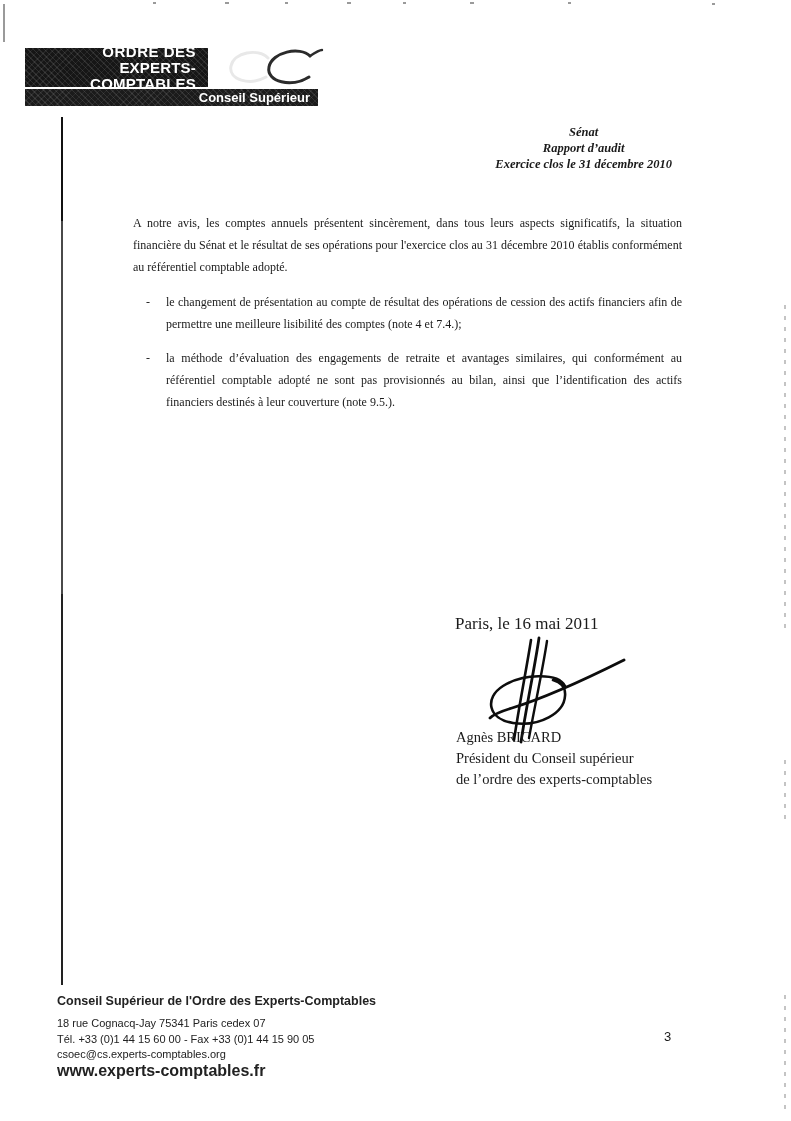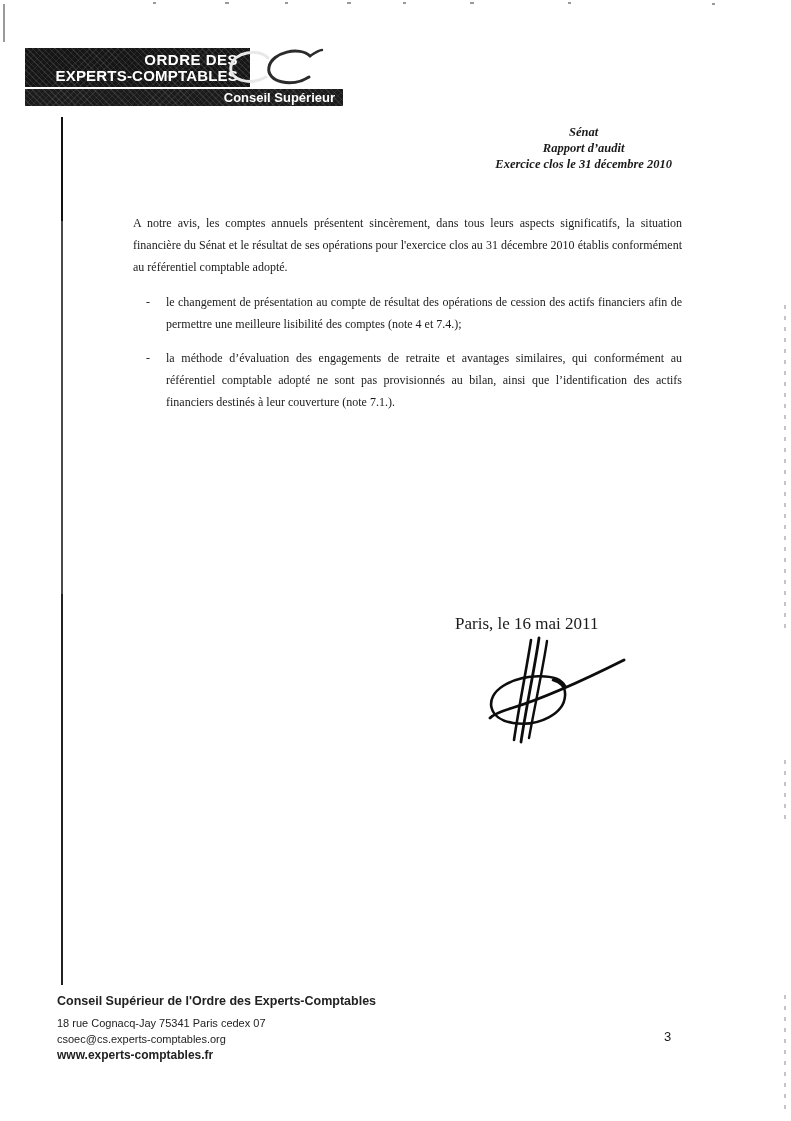--- a/index.html
+++ b/index.html
@@ -8,37 +8,37 @@
     background:#ffffff;
     position:relative;
     font-family:"Liberation Serif", serif;
     color:#1a1a1a;
     overflow:hidden;
   }
   .page{position:absolute;inset:0;background:#fff;}
 
   
   .logo-main{
-    position:absolute;left:25px;top:48px;width:225px;height:39px;
+    position:absolute;left:25px;top:48px;width:183px;height:39px;
     background-color:#161616;
     background-image:
       repeating-linear-gradient(45deg, rgba(255,255,255,.10) 0 1px, transparent 1px 4px),
       repeating-linear-gradient(-45deg, rgba(255,255,255,.07) 0 1px, transparent 1px 5px);
     color:#fff;
     display:flex;flex-direction:column;justify-content:center;
     text-align:right;
     font-family:"Liberation Sans", sans-serif;
     font-weight:bold;
     padding-right:12px;box-sizing:border-box;
   }
   .logo-line1{font-size:15px;line-height:16px;letter-spacing:.5px;}
   .logo-line2{font-size:15px;line-height:16px;letter-spacing:.2px;}
   .logo-cc{position:absolute;left:224px;top:44px;width:100px;height:50px;}
   .logo-sub{
-    position:absolute;left:25px;top:89px;width:318px;height:17px;
+    position:absolute;left:25px;top:89px;width:293px;height:17px;
     background-color:#1b1b1b;
     background-image:
       repeating-linear-gradient(45deg, rgba(255,255,255,.10) 0 1px, transparent 1px 4px),
       repeating-linear-gradient(-45deg, rgba(255,255,255,.07) 0 1px, transparent 1px 5px);
     color:#fff;
     font-family:"Liberation Sans", sans-serif;
     font-weight:bold;font-size:13px;line-height:17px;
     text-align:right;padding-right:8px;box-sizing:border-box;
   }
 
@@ -67,21 +67,21 @@
   .signatory{position:absolute;left:456px;top:727px;font-size:14.5px;line-height:21px;}
 
   
   .footer{
     position:absolute;left:57px;top:993px;
     font-family:"Liberation Sans", sans-serif;
     color:#222;
   }
   .footer .f-org{font-size:12.5px;font-weight:bold;line-height:16px;margin-bottom:7px;}
   .footer .f-line{font-size:11px;line-height:15.5px;}
-  .footer .f-web{font-size:12px;font-weight:bold;line-height:16px;}
+  .footer .f-web{font-size:16px;font-weight:bold;line-height:16px;}
 
   .page-number{position:absolute;left:664px;top:1029px;font-family:"Liberation Sans", sans-serif;font-size:13px;}
 
   
   .scan-vline{
     position:absolute;left:61px;top:117px;width:1.6px;height:868px;
     background:linear-gradient(#111 0 12%, #4a4a4a 12% 55%, #222 55% 100%);
   }
   .art{position:absolute;background:#9a9a9a;}
   .edge-dashes{
@@ -112,40 +112,46 @@
   </div>
 
   <div class="body-text">
     <div class="para1">A notre avis, les comptes annuels présentent sincèrement, dans tous leurs aspects significatifs, la situation financière du Sénat et le résultat de ses opérations pour l'exercice clos au 31 décembre 2010 établis conformément au référentiel comptable adopté.</div>
     <div class="bullet">
       <div class="bullet-marker">-</div>
       <div class="bullet-body">le changement de présentation au compte de résultat des opérations de cession des actifs financiers afin de permettre une meilleure lisibilité des comptes  (note 4 et 7.4.);</div>
     </div>
     <div class="bullet">
       <div class="bullet-marker">-</div>
-      <div class="bullet-body">la méthode d’évaluation des engagements de retraite et avantages similaires, qui conformément au référentiel comptable adopté  ne sont pas provisionnés au bilan, ainsi que l’identification  des actifs financiers destinés à leur couverture  (note 7.1.).</div>
+      <div class="bullet-body">la méthode d’évaluation des engagements de retraite et avantages similaires, qui conformément au référentiel comptable adopté  ne sont pas provisionnés au bilan, ainsi que l’identification  des actifs financiers destinés à leur couverture  (note 9.5.).</div>
     </div>
   </div>
 
   <div class="dateline">Paris, le 16 mai 2011</div>
 
   <svg class="signature" viewBox="0 0 172 112">
     <g fill="none" stroke="#0d0d0d" stroke-linecap="round">
       <path d="M63 6 C 59 32, 51 72, 46 106" stroke-width="2.6"></path>
       <path d="M71 4 C 67 32, 58 74, 53 108" stroke-width="2.8"></path>
       <path d="M79 7 C 75 34, 66 76, 61 104" stroke-width="2.4"></path>
       <path d="M97 52 C 90 38, 54 40, 35 52 C 16 64, 20 85, 45 89 C 72 93, 96 79, 97 62 C 98 53, 92 48, 85 46" stroke-width="2.6"></path>
       <path d="M22 84 C 26 80, 34 77, 44 74 C 80 63, 120 44, 156 26" stroke-width="2.8"></path>
     </g>
   </svg>
 
+  <div class="signatory">
+    <div>Agnès BRICARD</div>
+    <div>Président du Conseil supérieur</div>
+    <div>de l’ordre des experts-comptables</div>
+  </div>
 
   <div class="footer">
     <div class="f-org">Conseil Supérieur de l'Ordre des Experts-Comptables</div>
     <div class="f-line">18 rue Cognacq-Jay 75341 Paris cedex 07</div>
+    <div class="f-line">Tél. +33 (0)1 44 15 60 00 - Fax +33 (0)1 44 15 90 05</div>
     <div class="f-line">csoec@cs.experts-comptables.org</div>
     <div class="f-web">www.experts-comptables.fr</div>
   </div>
 
   <div class="page-number">3</div>
 
   <div class="scan-vline"></div>
   <div class="art" style="left:3px;top:4px;width:2px;height:38px;"></div>
   <div class="art" style="left:153px;top:2px;width:3px;height:2px;"></div>
   <div class="art" style="left:225px;top:2px;width:4px;height:2px;"></div>

